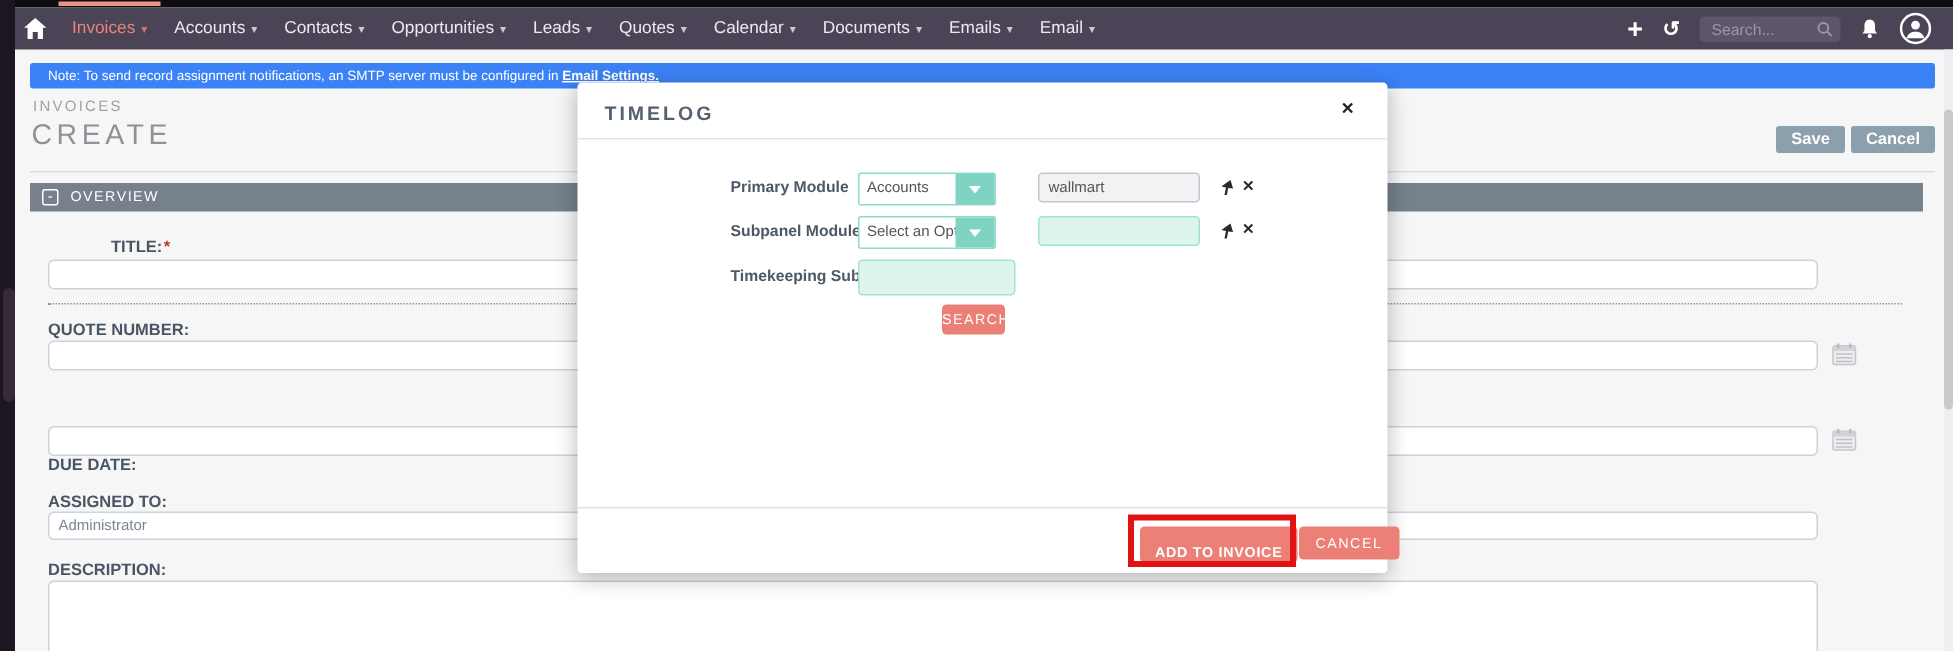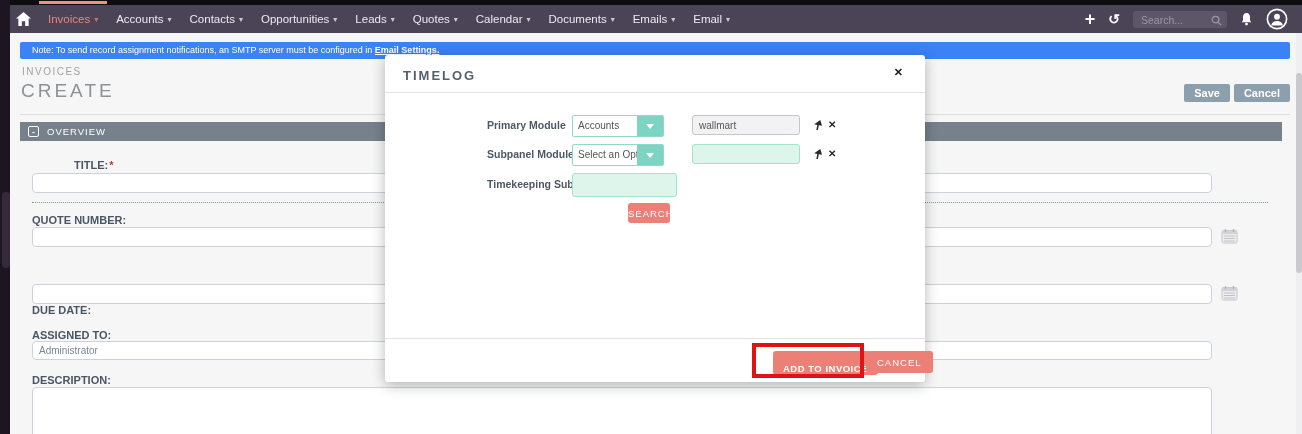--- a/index.html
+++ b/index.html
@@ -86,21 +86,21 @@
   .search-btn{position:absolute;left:243px;top:148px;width:42px;height:20px;}
 
   .mtable{position:absolute;left:40px;top:188px;border-collapse:collapse;table-layout:fixed;width:491px;}
   .mtable th,.mtable td{border:1px solid #dfdfe7;padding:4px 5px;text-align:left;vertical-align:top;font-size:10.5px;word-wrap:break-word;}
   .mtable th{font-weight:bold;color:#4c5866;height:34px;}
   .mtable td{color:#5a6470;height:36px;}
   .chk{width:9px;height:9px;border:1px solid #c3c6d6;background:#fff;cursor:pointer;}
   .cell-link{color:#ef9289;cursor:pointer;}
 
   .modal-ftr-rule{position:absolute;left:0;top:283px;width:100%;border-top:1px solid #e2e2e2;}
-  .add-btn{position:absolute;left:388px;top:296px;height:22px;padding:12px 10px;font-weight:bold;letter-spacing:.5px;}
+  .add-btn{position:absolute;left:375px;top:296px;height:22px;padding:12px 10px;font-weight:bold;letter-spacing:.5px;}
   .cancel-btn{position:absolute;left:481px;top:296px;height:22px;padding:0 11px;letter-spacing:1px;}
   .annotation{position:absolute;left:367px;top:288px;width:112px;height:35px;border:4px solid var(--red);z-index:50;pointer-events:none;}
 </style>
 </head>
 <body>
 
 <div class="viewport">
 
   <div class="top-black"></div>
   <div class="navbar">

